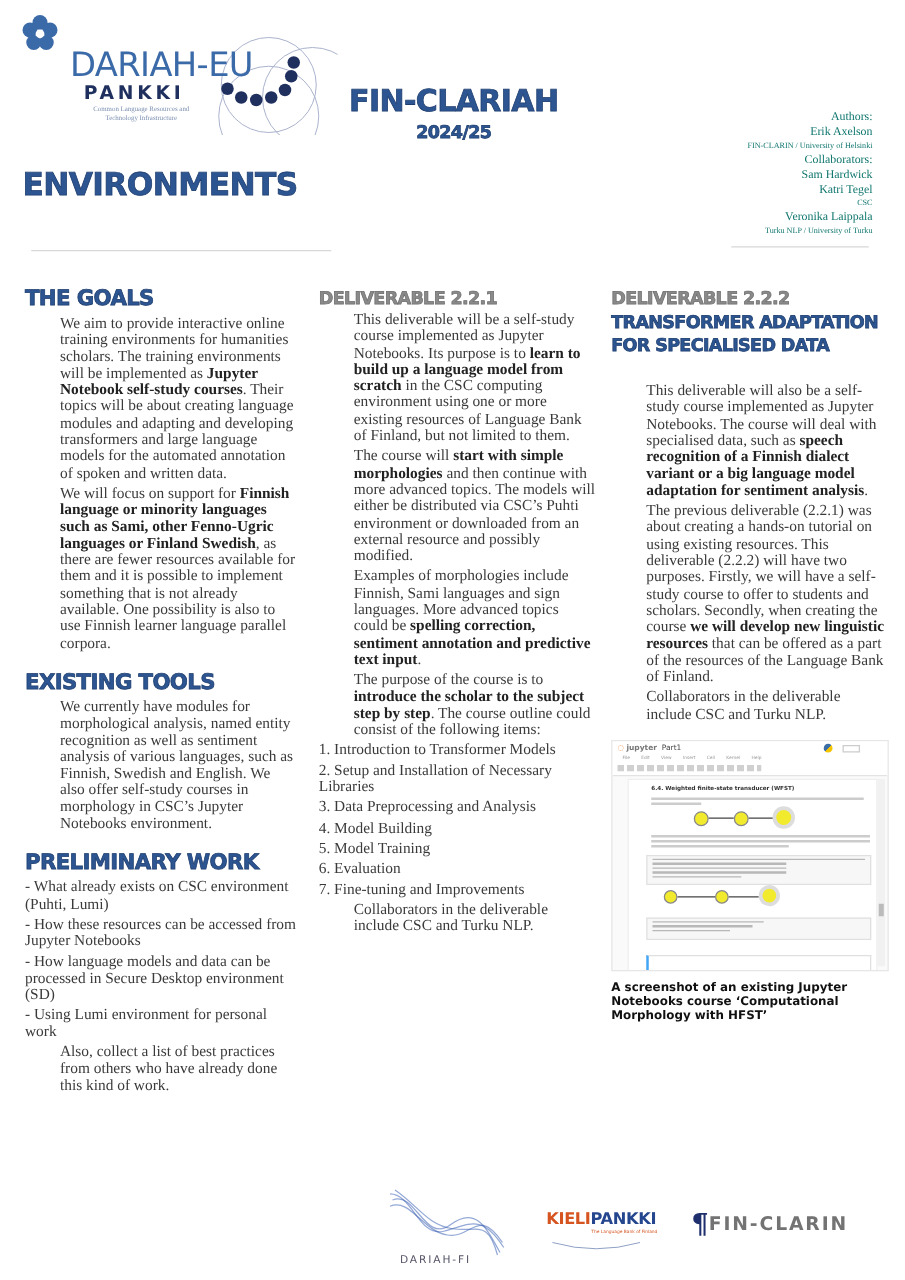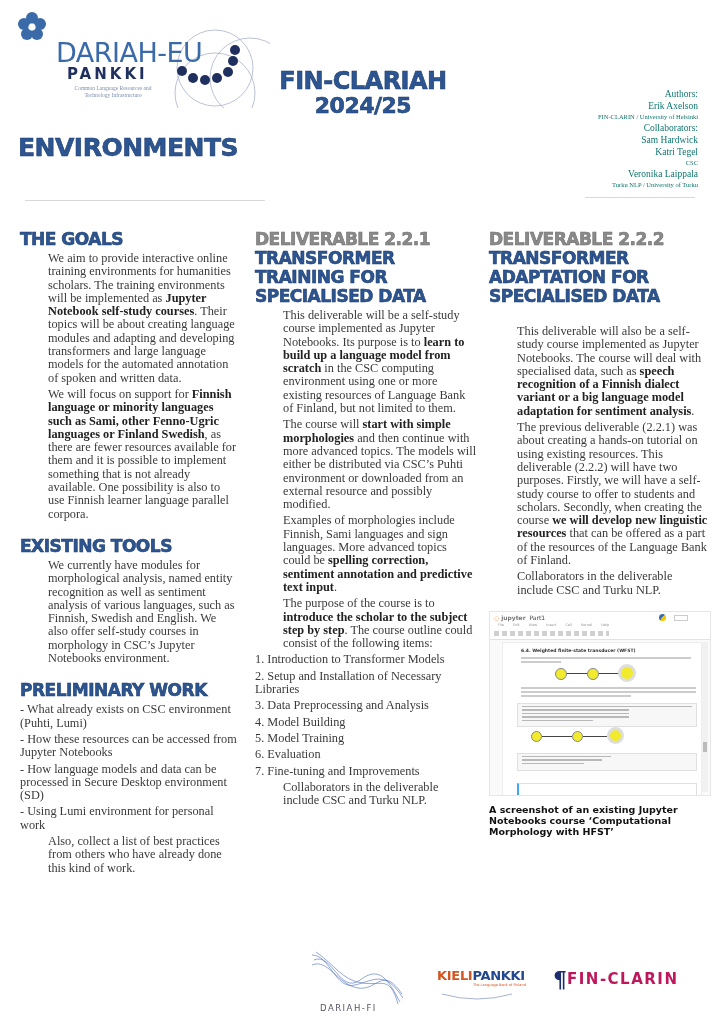--- a/index.html
+++ b/index.html
@@ -6,34 +6,34 @@
   html, body { width: 724px; height: 1024px; background: #ffffff; overflow: hidden; }
   body { position: relative; font-family: "DejaVu Serif", "Liberation Serif", serif; color: #333; }
   .heavy { font-family: "DejaVu Sans", "Liberation Sans", sans-serif; font-weight: bold; letter-spacing: -0.5px; }
   .blue { color: #2c5591; -webkit-text-stroke: 0.6px #1d3d6e; }
   .gray { color: #8a8a8a; -webkit-text-stroke: 0.6px #6f6f6f; }
 
   
   #logo-top { position: absolute; left: 10px; top: 8px; width: 260px; height: 100px; }
   #poster-title { position: absolute; left: 268px; top: 68px; width: 190px; text-align: center; }
   #poster-title .t1 { font-size: 24px; line-height: 26px; }
-  #poster-title .t2 { font-size: 22px; line-height: 24px; }
+  #poster-title .t2 { font-size: 14px; line-height: 24px; }
   #authors { position: absolute; right: 26px; top: 88px; text-align: right; font-family: "Liberation Serif", serif; color: #0f766e; }
   #authors .lg { font-size: 9.5px; line-height: 12px; }
   #authors .sm { font-size: 6.5px; line-height: 10px; }
   #wp-title { position: absolute; left: 18px; top: 133px; font-size: 25px; line-height: 30px; }
   .hr { position: absolute; height: 1px; background: #d8d8d8; }
 
   
   .col { position: absolute; top: 230px; }
   #col1 { left: 20px; width: 218px; }
   #col2 { left: 255px; width: 222px; }
   #col3 { left: 489px; width: 222px; }
   .h2 { font-size: 17px; line-height: 19px; margin-bottom: 3px; }
-  .hd { font-size: 17px; line-height: 19px; }
+  .hd { font-size: 14px; line-height: 19px; }
   p, .li { font-family: "Liberation Serif", "DejaVu Serif", serif; font-size: 12.3px; line-height: 13.3px; color: #3a3a3a; }
   p { margin-bottom: 3px; margin-left: 28px; }
   p b, .li b { color: #222; }
   .sec { margin-bottom: 16px; }
   .li { margin-bottom: 3px; }
 
   
   #nb-shot { position: relative; width: 222px; height: 185px; margin-top: 14px; background: #fafafa; border: 1px solid #e6e6e6; overflow: hidden; }
   #nb-shot .topbar { height: 28px; background: #fff; border-bottom: 1px solid #e3e3e3; position: relative; }
   #nb-shot .jlogo { position: absolute; left: 4px; top: 2px; font-family: "DejaVu Sans", sans-serif; font-size: 6px; color: #777; }
@@ -133,21 +133,20 @@
     <div class="li">- What already exists on CSC environment (Puhti, Lumi)</div>
     <div class="li">- How these resources can be accessed from Jupyter Notebooks</div>
     <div class="li">- How language models and data can be processed in Secure Desktop environment (SD)</div>
     <div class="li">- Using Lumi environment for personal work</div>
     <p>Also, collect a list of best practices from others who have already done this kind of work.</p>
   </div>
 </div>
 
 <div class="col" id="col2">
   <div class="hd heavy gray">DELIVERABLE 2.2.1</div>
-  <div class="hd heavy blue" style="margin-bottom:3px;">TRANSFORMER TRAINING FOR SPECIALISED DATA</div>
   <p><span>This deliverable will be a self-study course implemented as Jupyter Notebooks. Its purpose is to </span><b>learn to build up a language model from scratch</b><span> in the CSC computing environment using one or more existing resources of Language Bank of Finland, but not limited to them.</span></p>
   <p><span>The course will </span><b>start with simple morphologies</b><span> and then continue with more advanced topics. The models will either be distributed via CSC’s Puhti environment or downloaded from an external resource and possibly modified.</span></p>
   <p><span>Examples of morphologies include Finnish, Sami languages and sign languages. More advanced topics could be </span><b>spelling correction, sentiment annotation and predictive text input</b><span>.</span></p>
   <p><span>The purpose of the course is to </span><b>introduce the scholar to the subject step by step</b><span>. The course outline could consist of the following items:</span></p>
   <div class="li">1. Introduction to Transformer Models</div>
   <div class="li">2. Setup and Installation of Necessary Libraries</div>
   <div class="li">3. Data Preprocessing and Analysis</div>
   <div class="li">4. Model Building</div>
   <div class="li">5. Model Training</div>
   <div class="li">6. Evaluation</div>
@@ -224,14 +223,14 @@
   <div style="font-family:'DejaVu Sans',sans-serif;font-weight:bold;font-size:13px;letter-spacing:-0.3px;">
     <span style="color:#d5541f;">KIELI</span><span style="color:#24468e;">PANKKI</span>
   </div>
   <div style="margin-left:36px;font-family:'DejaVu Sans',sans-serif;font-size:3.5px;color:#d5541f;">The Language Bank of Finland</div>
   <svg width="80" height="10" viewBox="0 0 80 10">
       <path d="M5,2 Q40,12 75,2" fill="none" stroke="#8ea0c4" stroke-width="0.8"></path>
     </svg>
 </div>
 
 <div id="footer-fin">
-  <span style="font-family:'DejaVu Serif',serif;font-weight:bold;font-size:22px;color:#1f2f6e;vertical-align:middle;">¶</span><span style="font-family:'DejaVu Sans',sans-serif;font-weight:bold;font-size:15px;letter-spacing:1.5px;color:#be185d;vertical-align:middle;">FIN-CLARIN</span>
+  <span style="font-family:'DejaVu Serif',serif;font-weight:bold;font-size:22px;color:#1f2f6e;vertical-align:middle;">¶</span><span style="font-family:'DejaVu Sans',sans-serif;font-weight:bold;font-size:15px;letter-spacing:1.5px;color:#737373;vertical-align:middle;">FIN-CLARIN</span>
 </div>
 
 </body></html>

